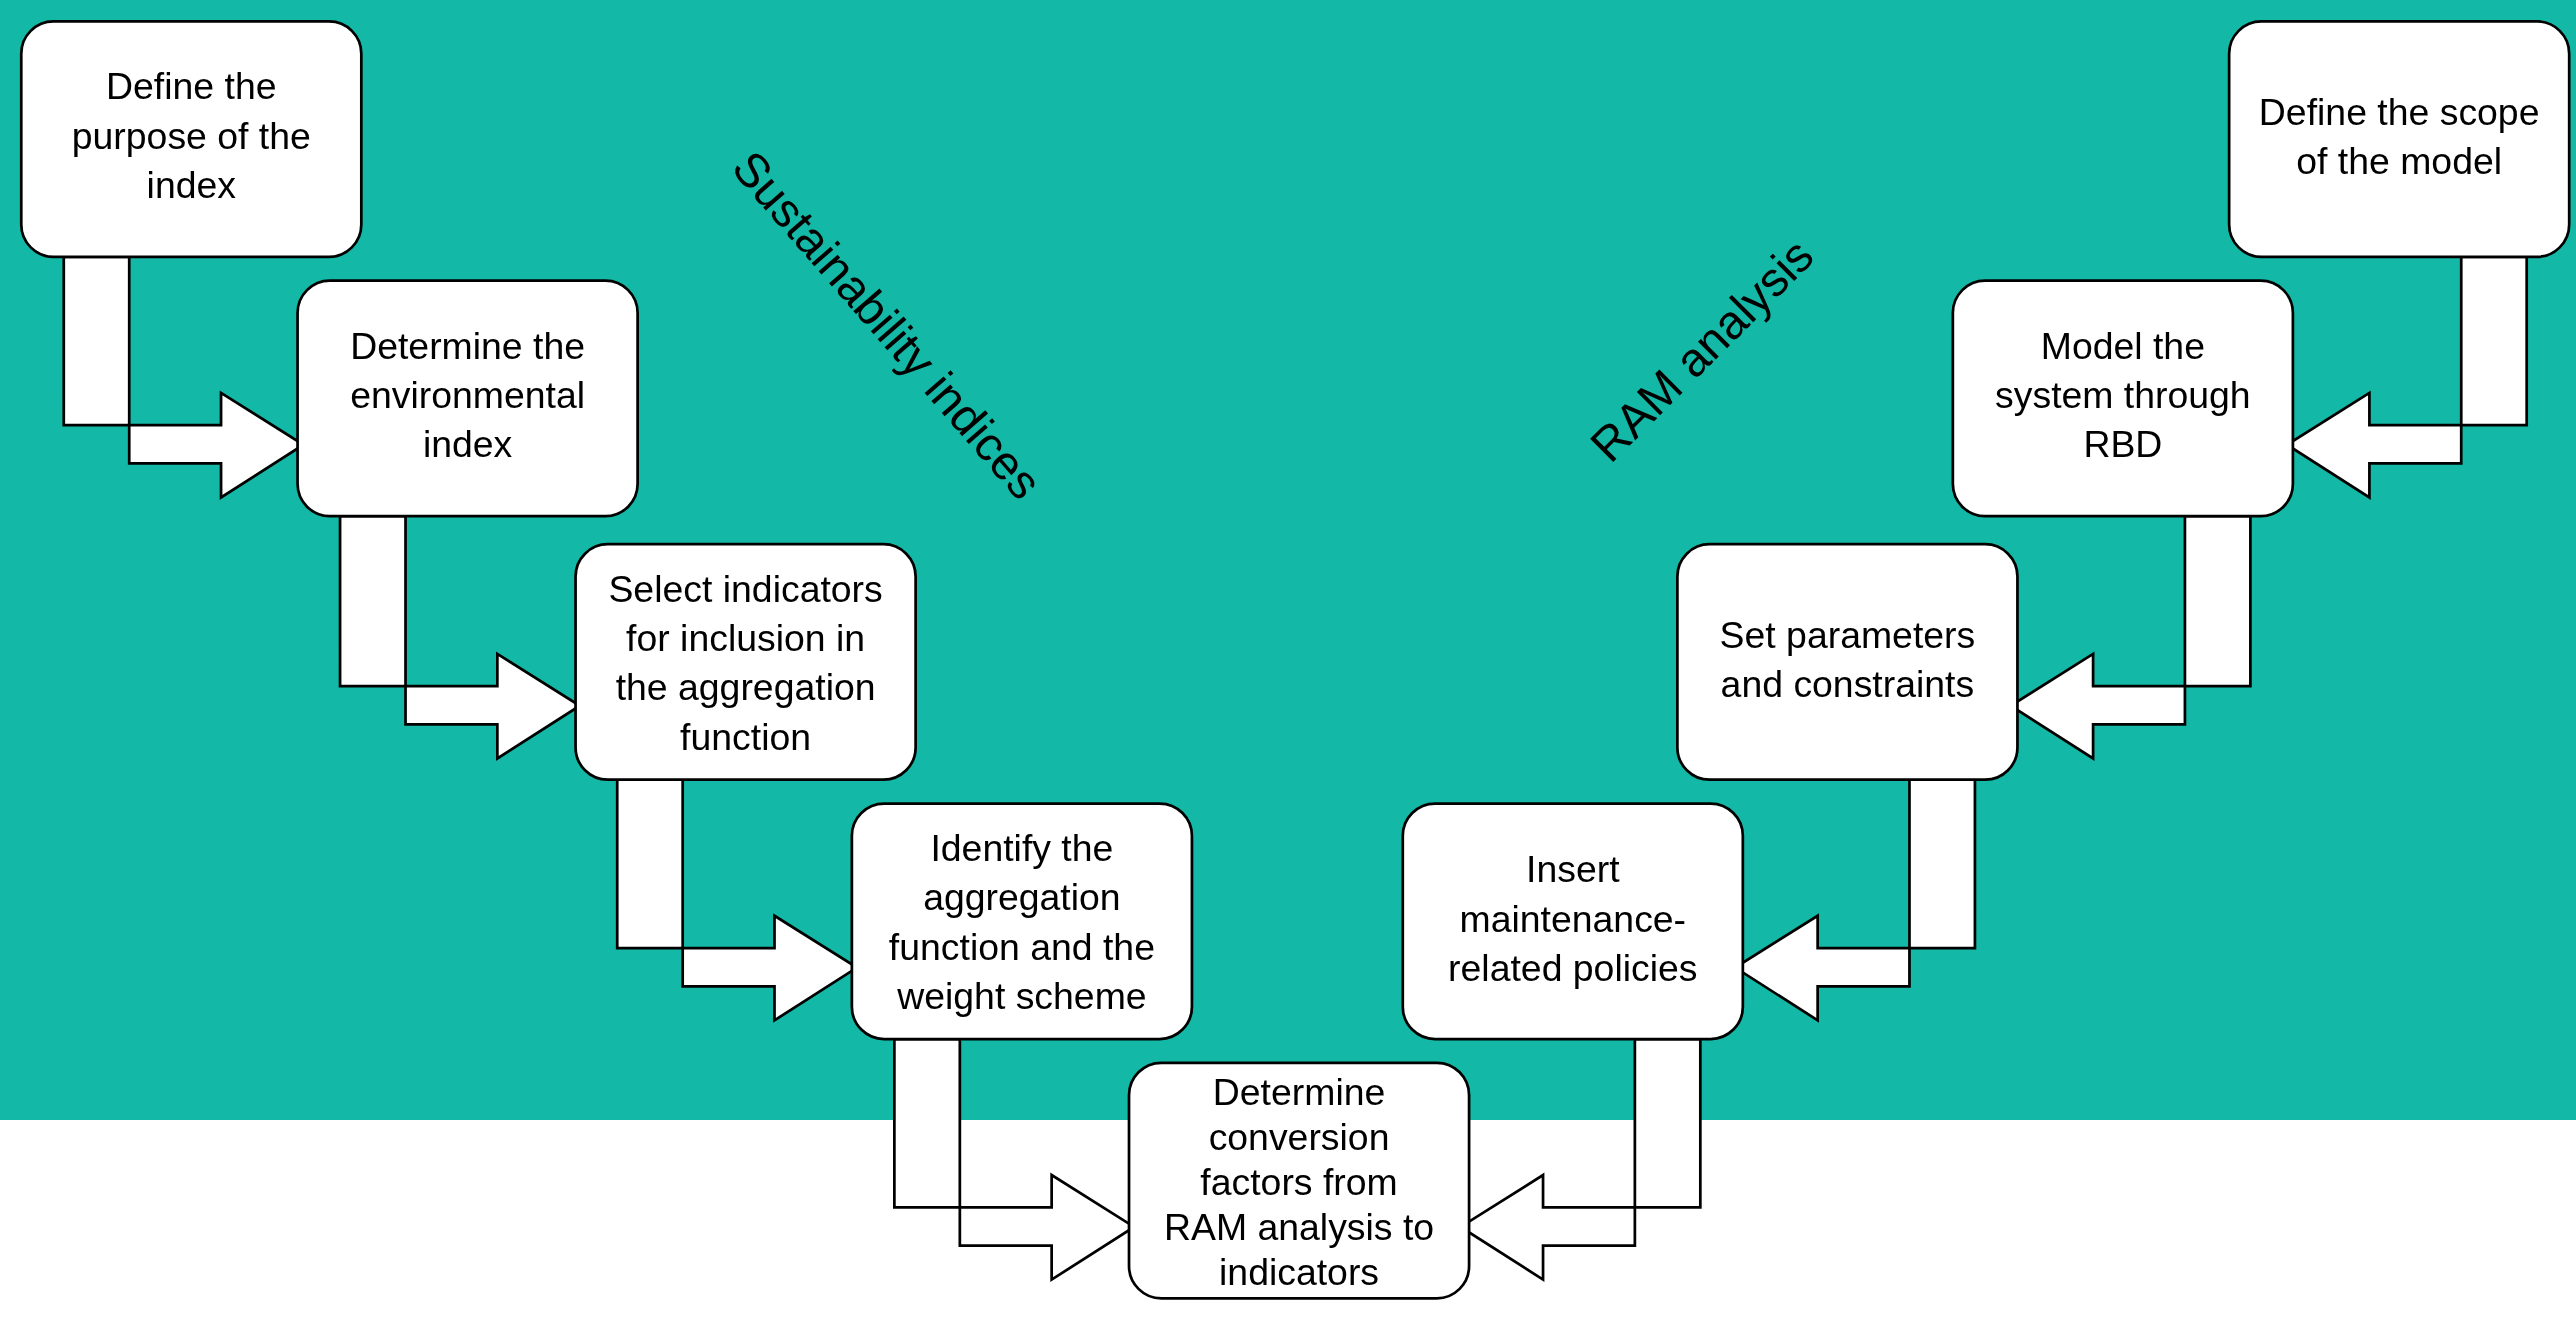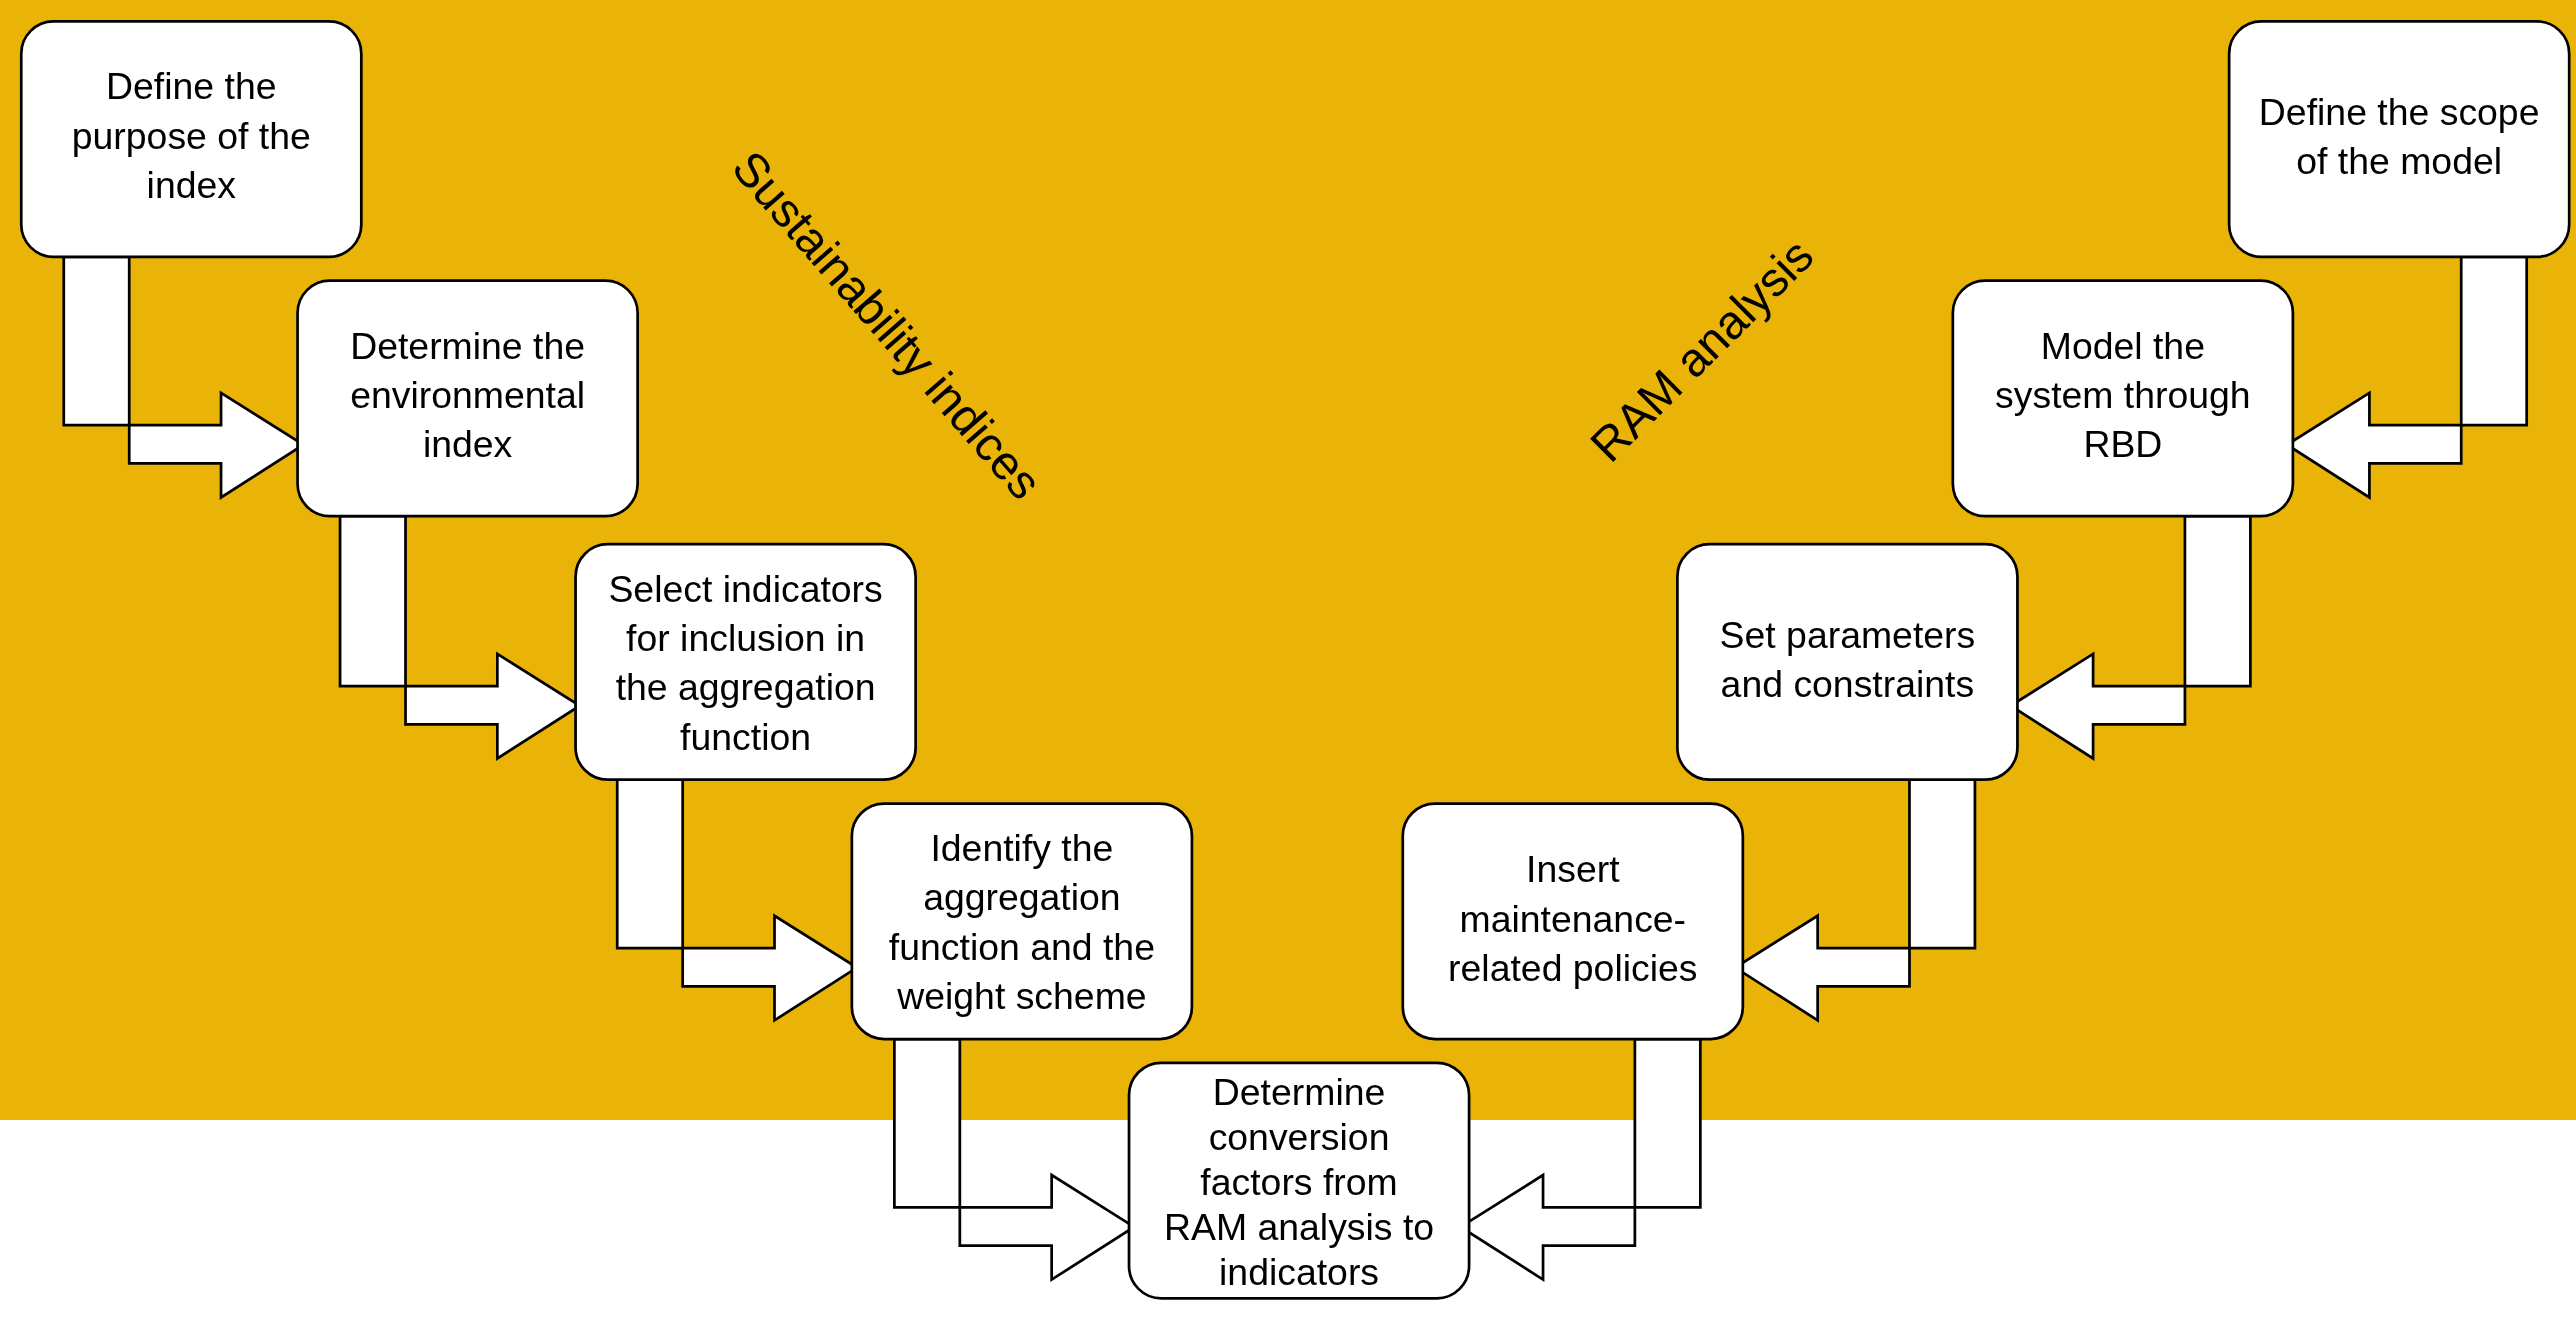--- a/index.html
+++ b/index.html
@@ -10,21 +10,21 @@
   body {
     width: 2576px;
     height: 1318px;
     font-family: "Liberation Sans", sans-serif;
     overflow: hidden;
   }
   #diagram-root {
     position: relative;
     width: 2576px;
     height: 1120px;
-    background: #eab308;
+    background: #14b8a6;
   }
   svg#flow-svg {
     position: absolute;
     top: 0;
     left: 0;
     width: 2576px;
     height: 1318px;
     display: block;
   }
   .node-shape {

